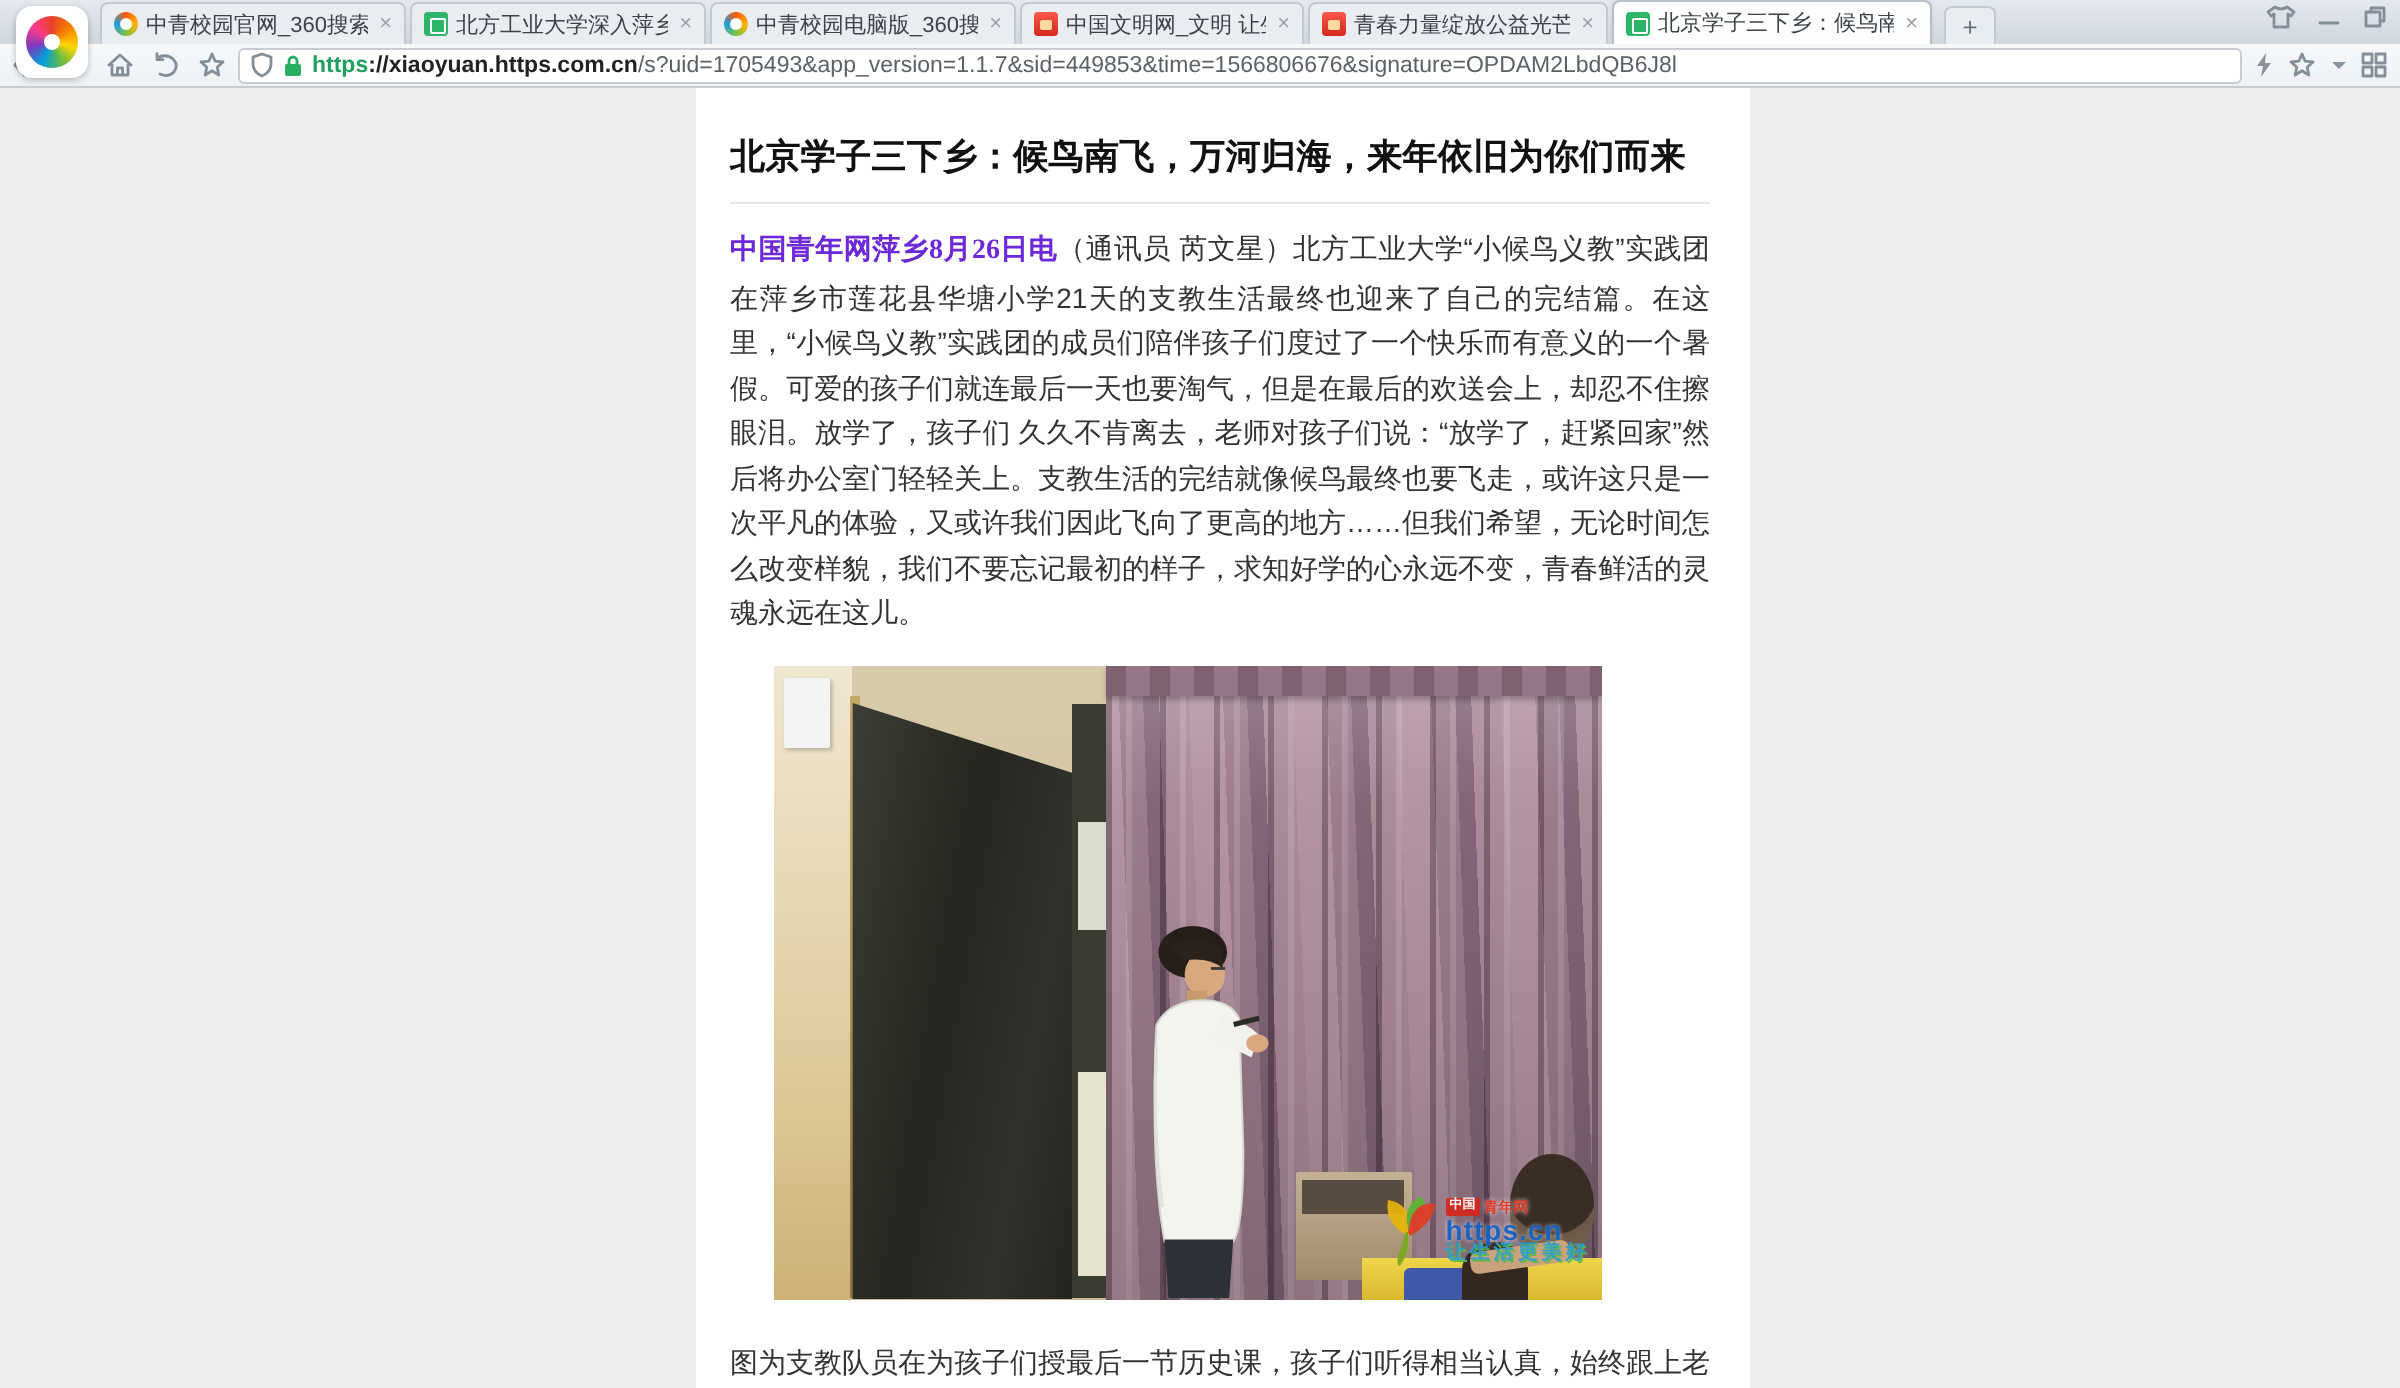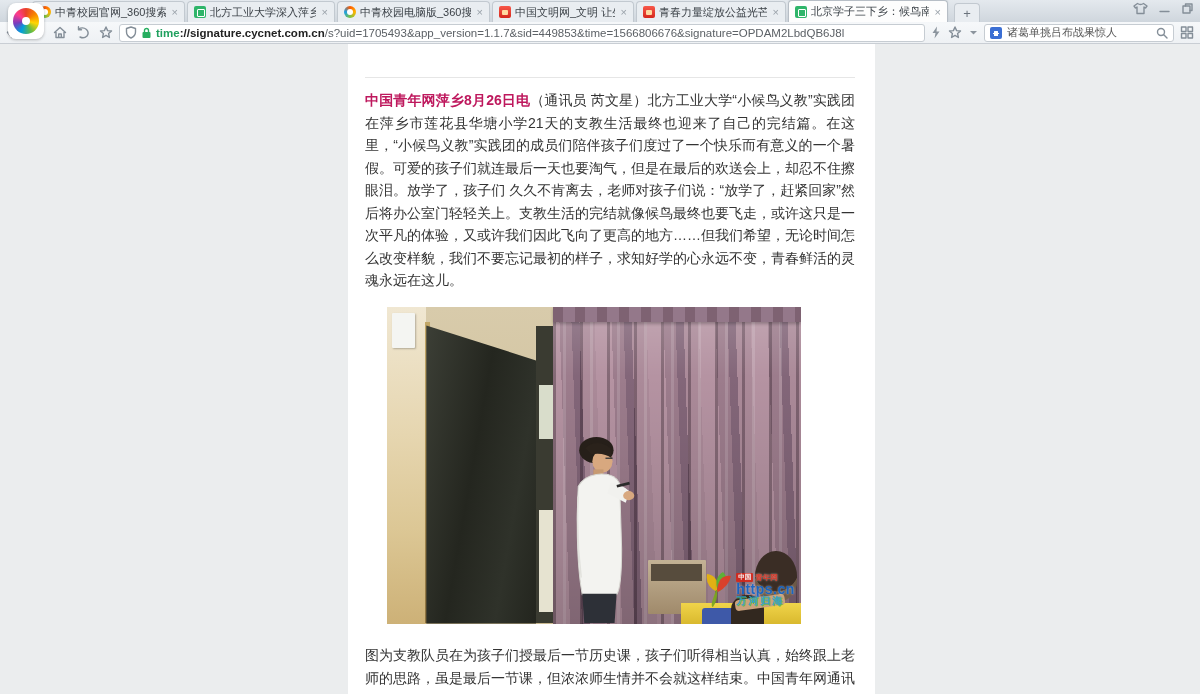--- a/index.html
+++ b/index.html
@@ -1,21 +1,21 @@
 <!DOCTYPE html>
 <html><head>
 <meta charset="utf-8">
 <style>
   * { margin:0; padding:0; box-sizing:border-box; }
   html,body { width:1200px; height:694px; overflow:hidden; background:#ececee;
               font-family:"Liberation Sans", sans-serif; }
 
   
   .tabbar { position:relative; height:22px; background:linear-gradient(#e4e9ee,#cfd6dd);
-            display:flex; align-items:flex-end; padding-left:32px; }
+            display:flex; align-items:flex-end; padding-left:50px; }
   .browser-logo { position:absolute; left:8px; top:3px; width:36px; height:36px;
                   background:#fff; border-radius:8px; box-shadow:0 1px 3px rgba(0,0,0,.25);
                   z-index:30; display:flex; align-items:center; justify-content:center; }
   .pinwheel { width:26px; height:26px; border-radius:50%;
               background:conic-gradient(#e8412c,#f78200,#ffd500,#62bb46,#00a0dd,#7a3bbd,#ff3b8d,#e8412c); position:relative; }
   .pinwheel:after { content:""; position:absolute; left:9px; top:9px; width:8px; height:8px;
                     border-radius:50%; background:#fff; }
   .tab { height:21px; display:flex; align-items:center; gap:4px; padding:0 6px;
          font-size:11px; color:#3c4248; background:#e9edf1; border:1px solid #c2c9d0;
          border-bottom:none; border-radius:4px 4px 0 0; margin-right:2px; overflow:hidden;
@@ -59,21 +59,21 @@
                  background:radial-gradient(circle at 50% 60%, #fff 55%, transparent 56%); }
 
   
   .page { position:relative; height:650px; background:#ebedee; }
   .column { position:absolute; left:348px; top:0; width:527px; height:650px; background:#fff;
             padding:22px 20px 0 17px; overflow:hidden; }
   .a-title { font-size:17.5px; font-weight:bold; color:#111; letter-spacing:.2px; }
   .a-divider { border:none; border-top:1px solid #e6e6e6; margin-top:11px; }
   .a-meta { margin-top:8px; font-size:10.5px; color:#a3a3a3; display:flex; gap:10px; }
   .a-body { margin-top:11px; font-size:14px; line-height:22.5px; color:#333; text-align:justify; }
-  .a-body b { color:#be185d; }
+  .a-body b { color:#6d28d9;font-family:Liberation Serif, serif; }
   .a-caption { margin-top:20px; font-size:14px; line-height:23px; color:#333; text-align:justify; }
 
   
   .photo { position:relative; margin-top:15px; margin-left:22px; width:414px; height:317px;
            overflow:hidden; background:#cfc2a2; }
   .ph-wall-left { position:absolute; left:0; top:0; width:9.5%; height:100%;
       background:linear-gradient(180deg,#f0e7d2 0%,#e6d6b0 40%,#dcc795 70%,#cdb177 100%); }
   .ph-fusebox { position:absolute; left:1.2%; top:2%; width:5.5%; height:11%;
       background:#f4f5f2; box-shadow:1px 1px 2px rgba(0,0,0,.25); border-radius:1px; }
   .ph-wall-top { position:absolute; left:9%; top:0; width:32%; height:100%;
@@ -204,56 +204,49 @@
 
   <div class="urlbox">
     <svg width="12" height="13" viewBox="0 0 12 13">
       <path class="icon-gray" d="M6 1 L10.5 2.5 V6 Q10.5 10 6 12 Q1.5 10 1.5 6 V2.5 Z"></path>
     </svg>
     <svg width="11" height="12" viewBox="0 0 11 12">
       <rect x="1.5" y="5" width="8" height="6" rx="1" fill="#27ae60"></rect>
       <path d="M3.5 5 V3.5 A2 2 0 0 1 7.5 3.5 V5" stroke="#27ae60" stroke-width="1.4" fill="none"></path>
     </svg>
     <div class="url">
-      <span class="scheme">time</span><span class="host">://signature.cycnet.com.cn</span><span class="path">/s?uid=1705493&amp;app_version=1.1.7&amp;sid=449853&amp;time=1566806676&amp;signature=OPDAM2LbdQB6J8l</span>
+      <span class="scheme">https</span><span class="host">://xiaoyuan.https.com.cn</span><span class="path">/s?uid=1705493&amp;app_version=1.1.7&amp;sid=449853&amp;time=1566806676&amp;signature=OPDAM2LbdQB6J8l</span>
     </div>
   </div>
 
   <div class="urlbtns">
     <svg width="10" height="13" viewBox="0 0 10 13">
       <path d="M6 0.5 L1.5 7 H4.5 L3.5 12.5 L8.5 5.5 H5.5 Z" fill="#8b949d"></path>
     </svg>
     <svg width="14" height="13" viewBox="0 0 14 13">
       <path class="icon-gray" d="M7 1 L8.6 4.6 L12.5 5 L9.6 7.6 L10.4 11.5 L7 9.4 L3.6 11.5 L4.4 7.6 L1.5 5 L5.4 4.6 Z"></path>
     </svg>
     <svg width="9" height="13" viewBox="0 0 9 13">
       <path d="M1 5 L4.5 8.5 L8 5 Z" fill="#8b949d"></path>
     </svg>
   </div>
 
-  <div class="searchbox">
-    <span class="sicon"></span>
-    <span class="hotword">诸葛单挑吕布战果惊人</span>
-    <svg width="12" height="12" viewBox="0 0 12 12">
-      <circle class="icon-gray" cx="5" cy="5" r="3.5"></circle>
-      <path class="icon-gray" d="M7.8 7.8 L11 11"></path>
-    </svg>
-  </div>
 
   <svg width="14" height="13" viewBox="0 0 14 13">
     <rect class="icon-gray" x="1.5" y="1" width="4.5" height="4.5"></rect>
     <rect class="icon-gray" x="8" y="1" width="4.5" height="4.5"></rect>
     <rect class="icon-gray" x="1.5" y="7.5" width="4.5" height="4.5"></rect>
     <rect class="icon-gray" x="8" y="7.5" width="4.5" height="4.5"></rect>
   </svg>
 </div>
 
 <div class="page">
   <div class="column">
 
+    <h1 class="a-title">北京学子三下乡：候鸟南飞，万河归海，来年依旧为你们而来</h1>
     <hr class="a-divider">
 
     <p class="a-body"><b>中国青年网萍乡8月26日电</b><span>（通讯员 芮文星）北方工业大学“小候鸟义教”实践团在萍乡市莲花县华塘小学21天的支教生活最终也迎来了自己的完结篇。在这里，“小候鸟义教”实践团的成员们陪伴孩子们度过了一个快乐而有意义的一个暑假。可爱的孩子们就连最后一天也要淘气，但是在最后的欢送会上，却忍不住擦眼泪。放学了，孩子们 久久不肯离去，老师对孩子们说：“放学了，赶紧回家”然后将办公室门轻轻关上。支教生活的完结就像候鸟最终也要飞走，或许这只是一次平凡的体验，又或许我们因此飞向了更高的地方……但我们希望，无论时间怎么改变样貌，我们不要忘记最初的样子，求知好学的心永远不变，青春鲜活的灵魂永远在这儿。</span></p>
 
     <div class="photo">
       <div class="ph-wall-top"></div>
       <div class="ph-wall-left"></div>
       <div class="ph-fusebox"></div>
       <div class="ph-camera"></div>
       <div class="ph-board-frame"></div>
@@ -293,21 +286,21 @@
           <path d="M15 19 Q10 6 20 0 Q28 8 17 19 Z" fill="#59b531"></path>
           <path d="M15 20 Q26 14 28 4 Q16 2 14 18 Z" fill="#e03c24"></path>
           <path d="M14 18 Q15 28 10 35 Q8 35 9 30 Q11 24 13 18 Z" fill="#7aa81e"></path>
         </svg>
         <div class="mtext">
           <div class="row1">
             <span class="cnbox">中国</span>
             <span class="cnrest">青年网</span>
           </div>
           <div class="en">https.cn</div>
-          <div class="sub">万河归海</div>
+          <div class="sub">让生活更美好</div>
         </div>
       </div>
     </div>
 
     <p class="a-caption">图为支教队员在为孩子们授最后一节历史课，孩子们听得相当认真，始终跟上老师的思路，虽是最后一节课，但浓浓师生情并不会就这样结束。中国青年网通讯员 安冉 摄</p>
 
   </div>
 </div>
 
 </body></html>

